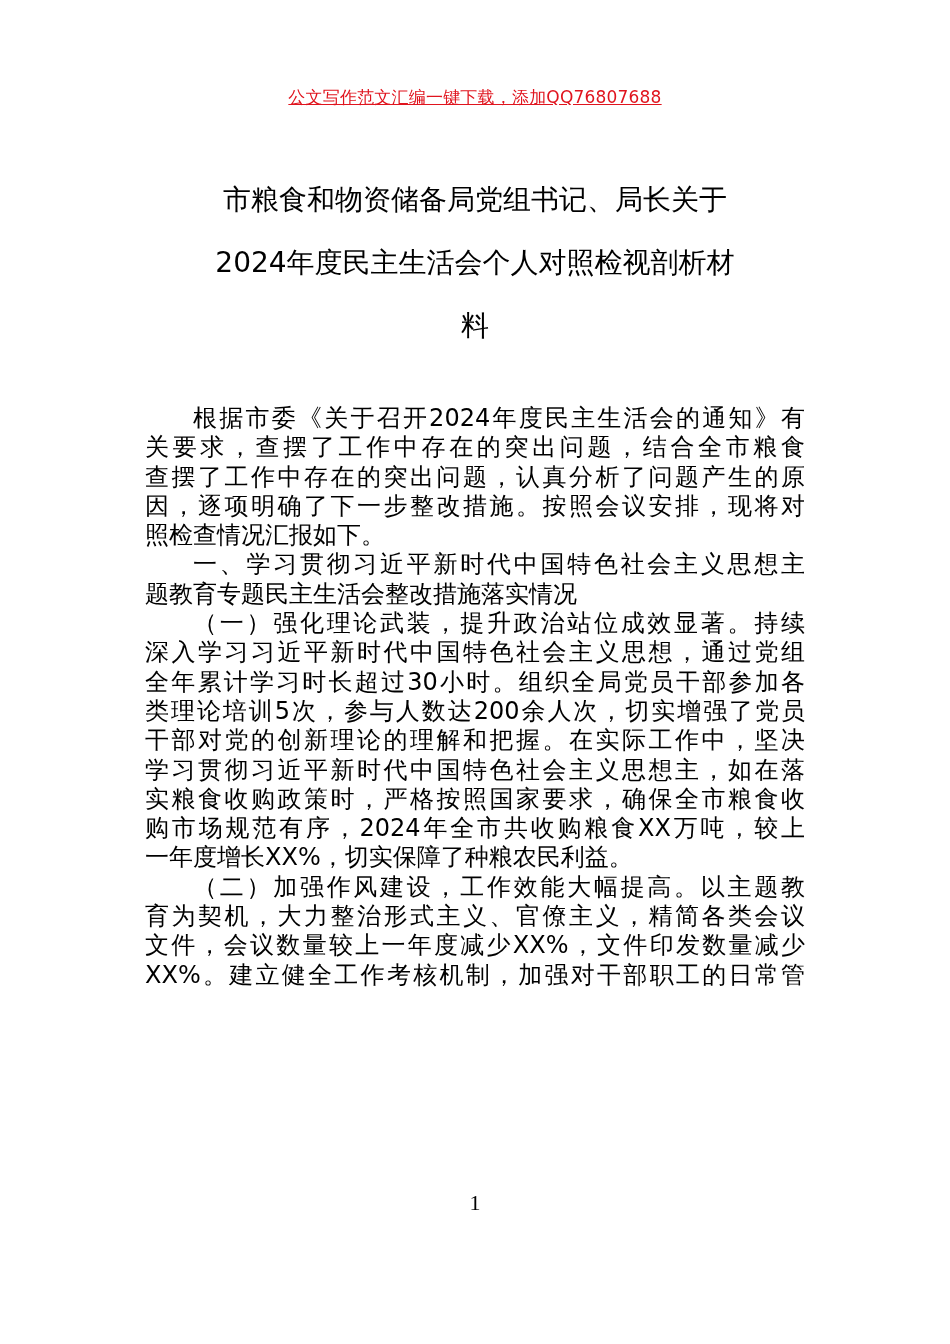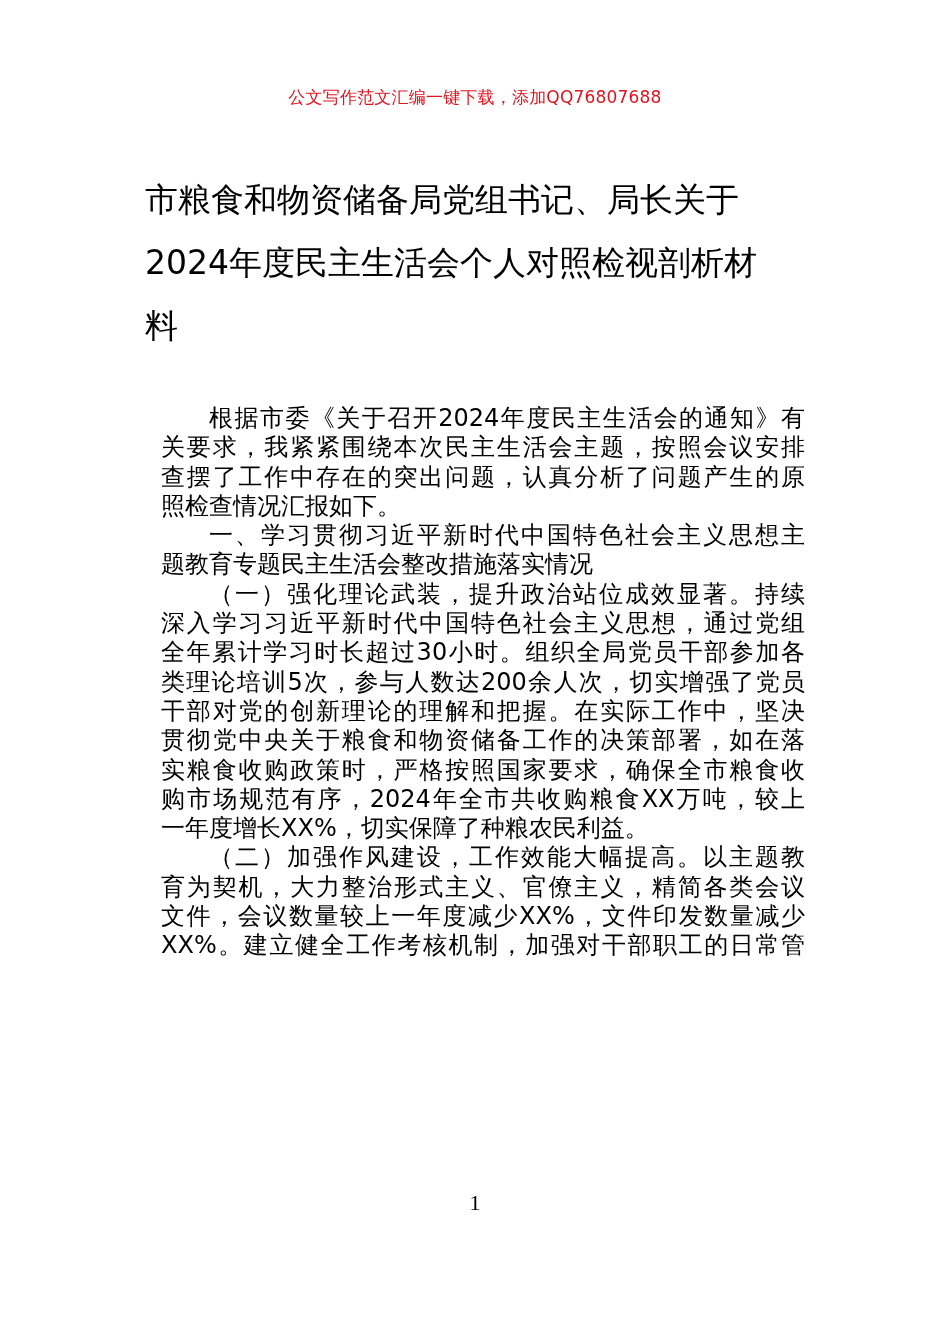--- a/index.html
+++ b/index.html
@@ -1,53 +1,54 @@
 <!DOCTYPE html>
 <html><head>
 <meta charset="utf-8">
 <style>
   html, body { margin: 0; padding: 0; background: #ffffff; }
   body { width: 950px; height: 1344px; position: relative; overflow: hidden;
          font-family: "DejaVu Sans", "Liberation Sans", sans-serif; color: #000; }
   .header { position: absolute; top: 86px; left: 0; width: 950px; text-align: center;
-            font-size: 17px; color: #e0141e; letter-spacing: 0.2px; }
-  .title { position: absolute; top: 168px; left: 145px; width: 660px; 
-           font-size: 33px; line-height: 63px; color: #000; }
+            font-size: 17px; color: #e0141e; letter-spacing: 0.2px; text-decoration: underline; }
+  .title { position: absolute; top: 168px; left: 145px; width: 660px; text-align: center;
+           font-size: 28px; line-height: 63px; color: #000; }
   .body { position: absolute; top: 404px; left: 145px; width: 660px; }
   .line { font-size: 24px; line-height: 29.3px; height: 29.3px; white-space: nowrap;
-          text-align: justify; text-align-last: justify; overflow: visible; margin-left: 16px; }
+          text-align: justify; text-align-last: justify; overflow: visible; }
   .line.last { text-align-last: left; }
   .line.indent { padding-left: 48px; }
   .page-num { position: absolute; top: 1190px; left: 0; width: 950px; text-align: center;
               font-family: "Liberation Serif", "DejaVu Serif", serif; font-size: 22px; }
 </style>
 </head>
 <body>
 
 <div class="header">公文写作范文汇编一键下载，添加QQ76807688</div>
 
 <div class="title">
   <div>市粮食和物资储备局党组书记、局长关于</div>
   <div>2024年度民主生活会个人对照检视剖析材</div>
   <div>料</div>
 </div>
 
 <div class="body" id="body-container">
     <div class="line indent">根据市委《关于召开2024年度民主生活会的通知》有</div>
-    <div class="line">关要求，我紧紧围绕本次民主生活会主题，按照会议安排</div>
+    <div class="line">关要求，查摆了工作中存在的突出问题，结合全市粮食</div>
     <div class="line">查摆了工作中存在的突出问题，认真分析了问题产生的原</div>
+    <div class="line">因，逐项明确了下一步整改措施。按照会议安排，现将对</div>
     <div class="line last">照检查情况汇报如下。</div>
     <div class="line indent">一、学习贯彻习近平新时代中国特色社会主义思想主</div>
     <div class="line last">题教育专题民主生活会整改措施落实情况</div>
     <div class="line indent">（一）强化理论武装，提升政治站位成效显著。持续</div>
     <div class="line">深入学习习近平新时代中国特色社会主义思想，通过党组</div>
     <div class="line">全年累计学习时长超过30小时。组织全局党员干部参加各</div>
     <div class="line">类理论培训5次，参与人数达200余人次，切实增强了党员</div>
     <div class="line">干部对党的创新理论的理解和把握。在实际工作中，坚决</div>
-    <div class="line">贯彻党中央关于粮食和物资储备工作的决策部署，如在落</div>
+    <div class="line">学习贯彻习近平新时代中国特色社会主义思想主，如在落</div>
     <div class="line">实粮食收购政策时，严格按照国家要求，确保全市粮食收</div>
     <div class="line">购市场规范有序，2024年全市共收购粮食XX万吨，较上</div>
     <div class="line last">一年度增长XX%，切实保障了种粮农民利益。</div>
     <div class="line indent">（二）加强作风建设，工作效能大幅提高。以主题教</div>
     <div class="line">育为契机，大力整治形式主义、官僚主义，精简各类会议</div>
     <div class="line">文件，会议数量较上一年度减少XX%，文件印发数量减少</div>
     <div class="line">XX%。建立健全工作考核机制，加强对干部职工的日常管</div>
   </div>
 
 <div class="page-num">1</div>

